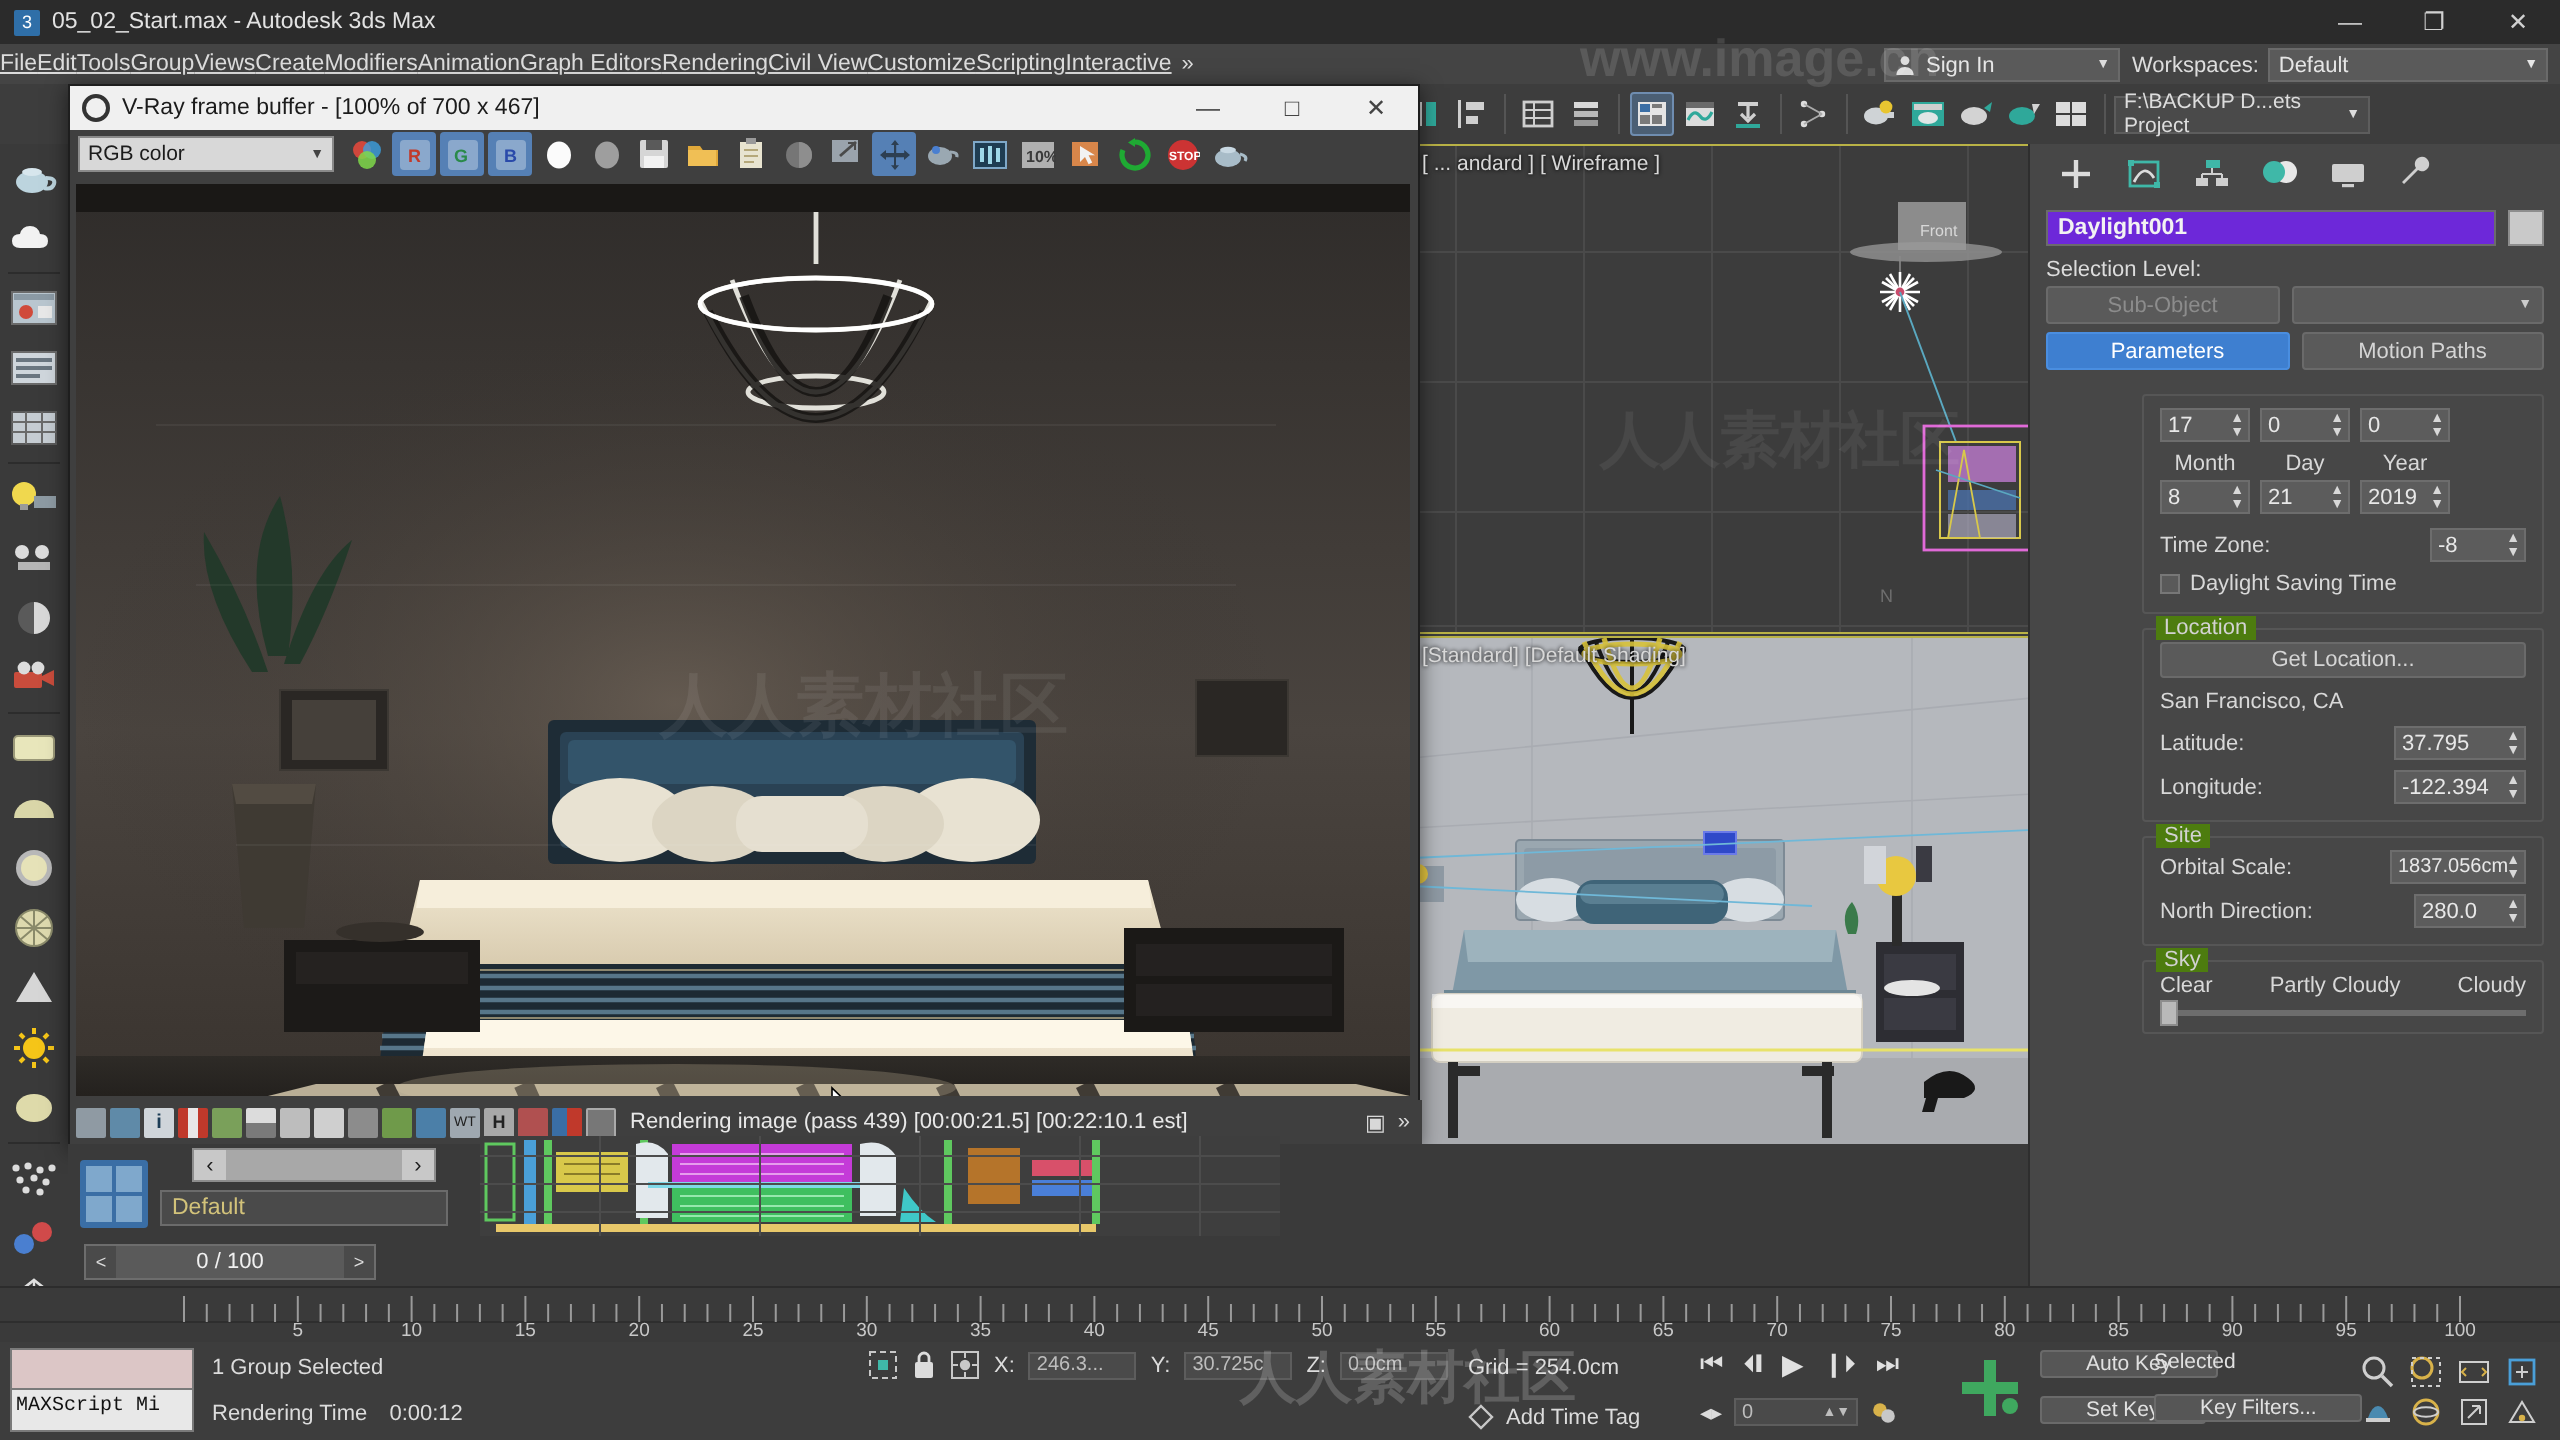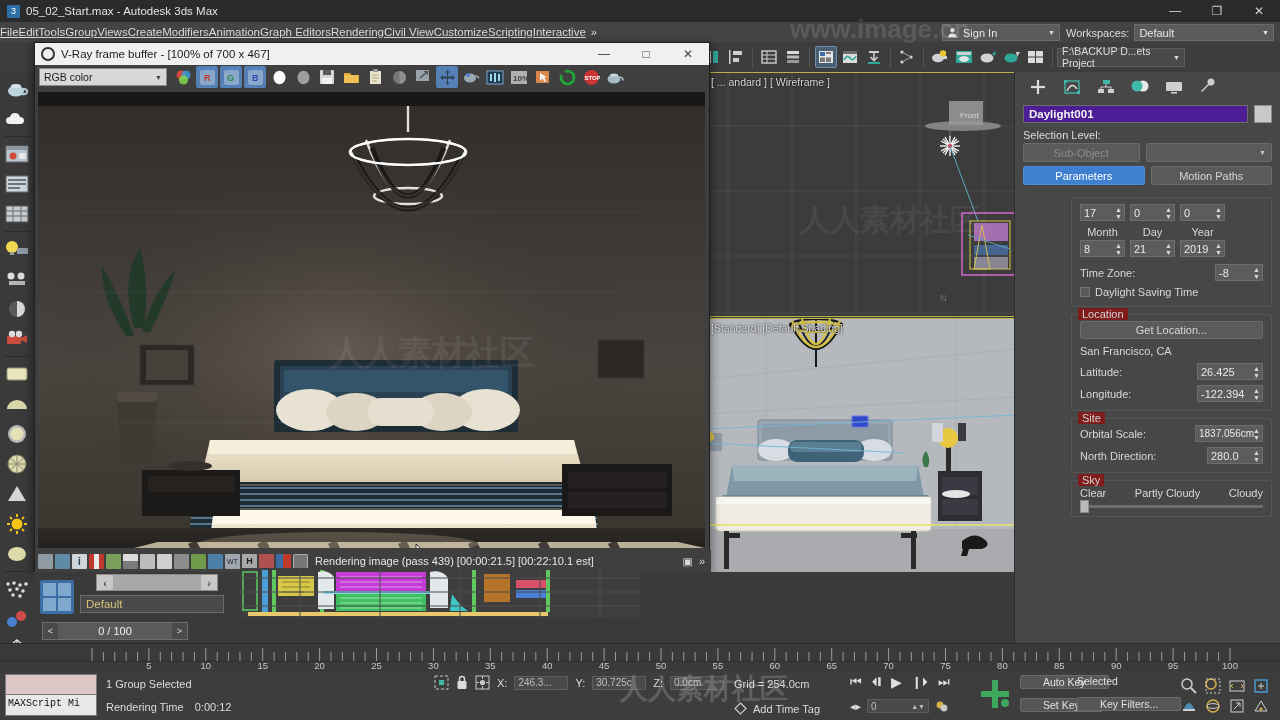--- a/index.html
+++ b/index.html
@@ -86,36 +86,36 @@
   .sb-ico { width:15px; height:15px; margin:0 1px; border-radius:1px; }
   .sb-txt { margin-left:6px; font-size:11px; color:#e8e8e8; white-space:nowrap; }
 
   
   .cmdpanel { position:absolute; left:1014px; top:72px; width:266px; height:610px; background:#474747;
      border-left:1px solid #2e2e2e; }
   .cp-tabs { height:30px; display:flex; align-items:center; padding-left:8px; gap:4px; }
   .cp-tab { width:30px; height:24px; display:flex; align-items:center; justify-content:center;
      border-radius:2px; }
   .cp-namerow { display:flex; align-items:center; padding:3px 8px 2px 8px; }
-  .cp-name { flex:1; height:18px; background:#4c1d95; border:1px solid #6b6b6b; display:flex;
+  .cp-name { flex:1; height:18px; background:#6d28d9; border:1px solid #6b6b6b; display:flex;
      align-items:center; padding:0 5px; font-size:11.5px; color:#f2f2f2; font-weight:bold; }
   .cp-swatch { width:18px; height:18px; background:#c9c9c9; border:1px solid #8d8d8d; margin-left:6px; }
   .cp-sel { padding:4px 8px 2px 8px; font-size:11px; color:#dcdcdc; }
   .cp-row { display:flex; gap:6px; padding:0 8px 4px 8px; }
   .cp-btn { flex:1; height:19px; background:#5a5a5a; border:1px solid #6a6a6a; display:flex;
      align-items:center; justify-content:center; font-size:11px; color:#d5d5d5; border-radius:2px;}
   .cp-btn.dis { color:#8c8c8c; }
   .cp-btn.prim { background:#3e7fd0; border-color:#4a8ee0; color:#fff; }
   .cp-combo { flex:1; height:19px; background:#5a5a5a; border:1px solid #6a6a6a; display:flex;
      align-items:center; padding:0 5px; font-size:11px; border-radius:2px;}
   .cp-combo .arw { margin-left:auto; font-size:7px; color:#ccc; }
   .rollout { margin:6px 8px; }
   .group { border:1px solid #565656; border-radius:2px; padding:6px 8px 8px 8px; margin-bottom:7px;
      position:relative; }
-  .group > .gl { position:absolute; top:-7px; left:6px; background:#7f1d1d; padding:0 4px;
+  .group > .gl { position:absolute; top:-7px; left:6px; background:#4d7c0f; padding:0 4px;
      font-size:11px; color:#d2d2d2; }
   .spin { height:17px; background:#5c5c5c; border:1px solid #6d6d6d; display:flex; align-items:center;
      padding:0 3px; font-size:11px; color:#e8e8e8; position:relative; }
   .spin .sp { position:absolute; right:2px; top:1px; font-size:7px; line-height:7px; color:#d8d8d8; }
   .spin .sp i { display:block; font-style:normal; }
   .flex { display:flex; align-items:center; }
   .lbl { font-size:11px; color:#d8d8d8; }
   .chk { width:10px; height:10px; background:#5a5a5a; border:1px solid #777; display:inline-block;
      vertical-align:-1px; margin-right:5px; }
   .slider-track { height:3px; background:#6d6d6d; margin-top:6px; position:relative; }
@@ -1078,21 +1078,21 @@
         </div>
       </div>
 
       <div class="group" style="margin-left:48px;">
         <span class="gl">Location</span>
         <div class="cp-btn" style="margin-bottom:6px;height:18px">Get Location...</div>
         <div class="lbl" style="margin-bottom:6px">San Francisco, CA</div>
         <div class="flex" style="margin-bottom:5px">
           <span class="lbl">Latitude:</span>
           <div class="spin" style="width:66px; margin-left:auto">
-            <span>26.425</span>
+            <span>37.795</span>
               <span class="sp">
                 <i>▲</i>
                 <i>▼</i>
               </span>
           </div>
         </div>
         <div class="flex">
           <span class="lbl">Longitude:</span>
           <div class="spin" style="width:66px; margin-left:auto">
             <span>-122.394</span>

